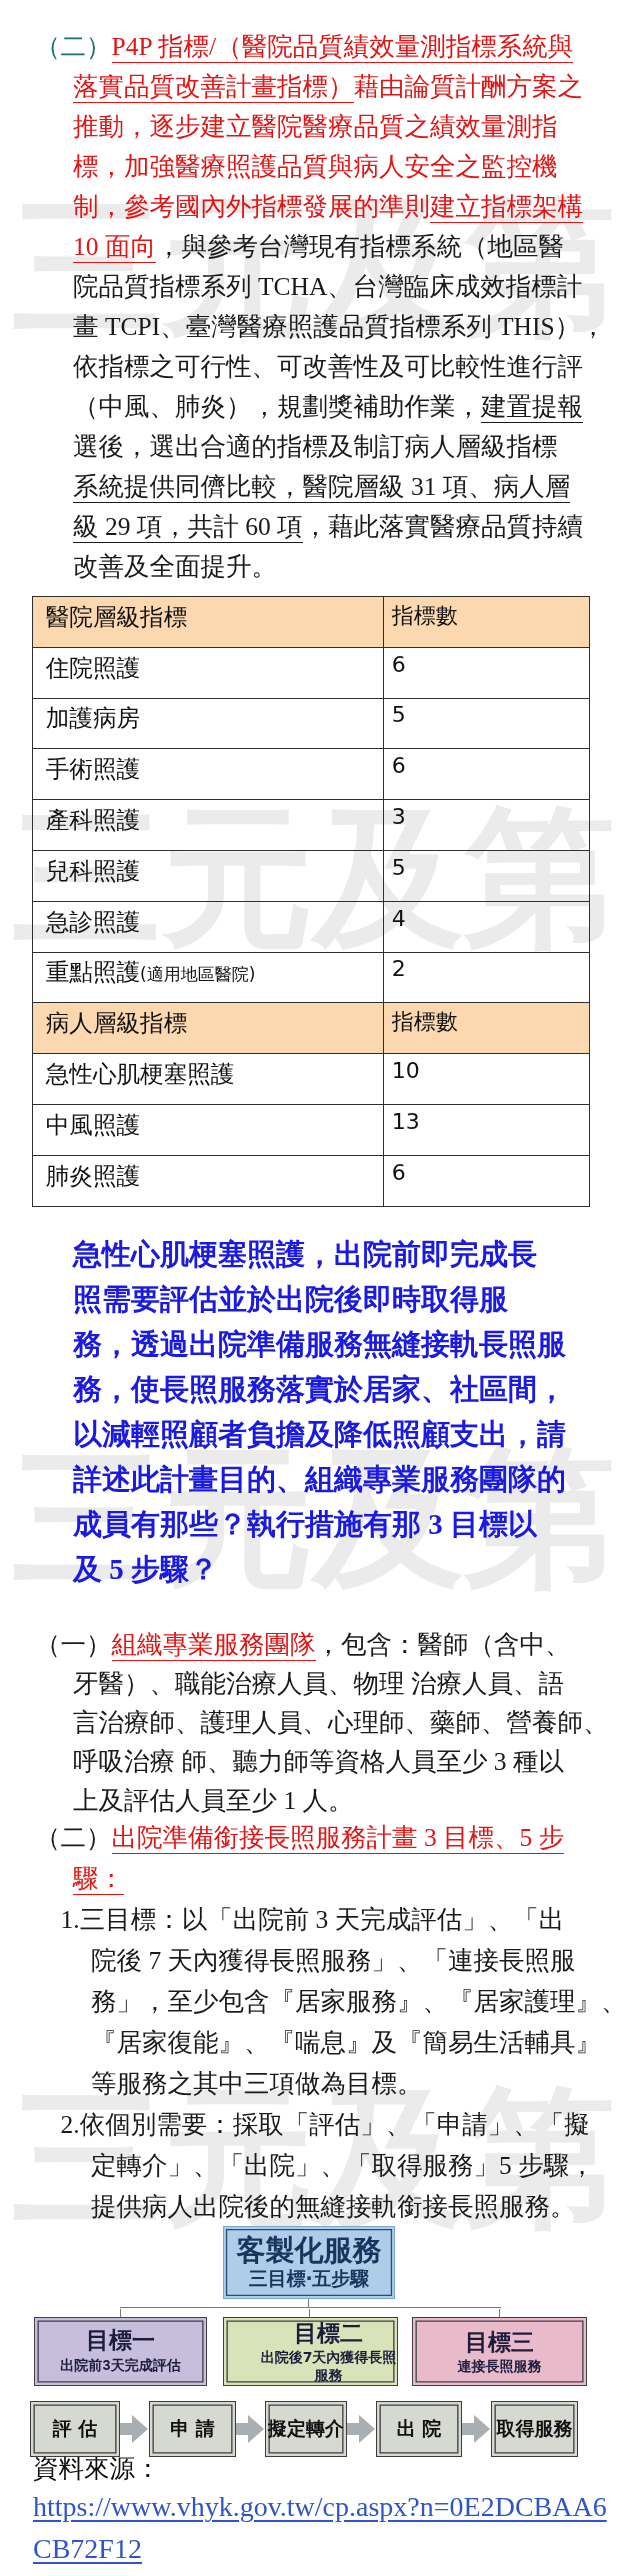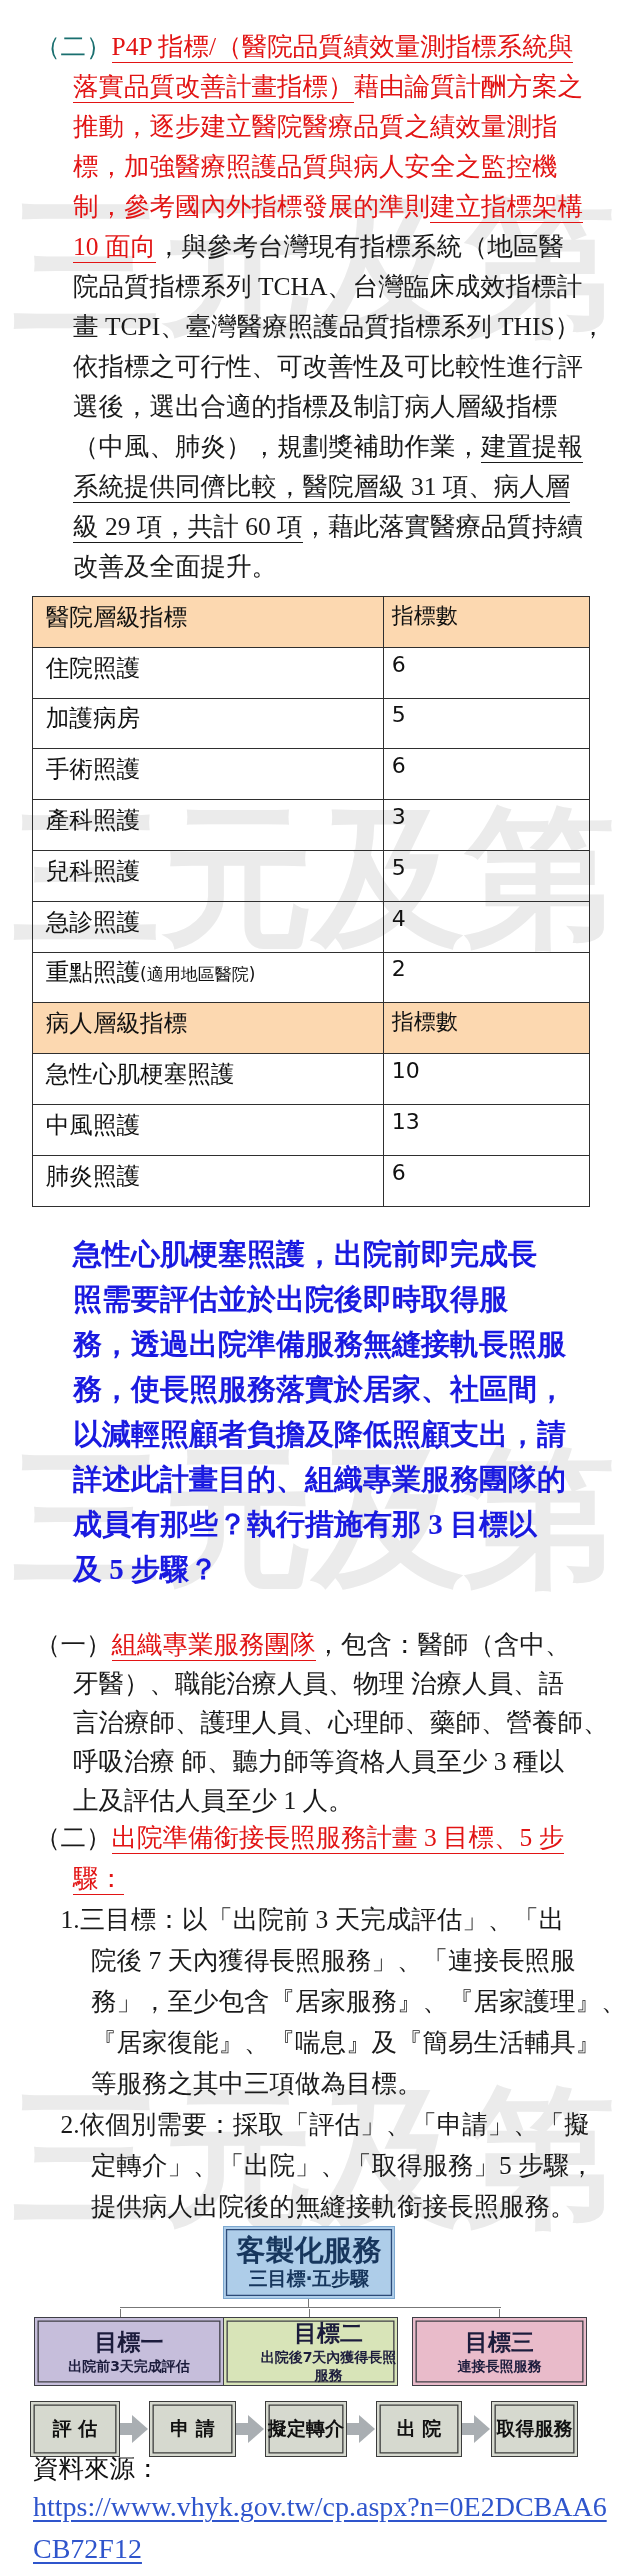--- a/index.html
+++ b/index.html
@@ -113,22 +113,22 @@
   <div class="tsec s-p4p" style="top:27px;">
       <div class="tline ind0"><span class="c-teal">（二）</span><span class="c-red-u">P4P 指標/（醫院品質績效量測指標系統與</span></div>
       <div class="tline ind1"><span class="c-red-u">落實品質改善計畫指標）</span><span class="c-red">藉由論質計酬方案之</span></div>
       <div class="tline ind1"><span class="c-red">推動，逐步建立醫院醫療品質之績效量測指</span></div>
       <div class="tline ind1"><span class="c-red">標，加強醫療照護品質與病人安全之監控機</span></div>
       <div class="tline ind1"><span class="c-red">制，參考國內外指標發展的準則</span><span class="c-red-u">建立指標架構</span></div>
       <div class="tline ind1"><span class="c-red-u">10 面向</span><span class="c-black">，與參考台灣現有指標系統（地區醫</span></div>
       <div class="tline ind1"><span class="c-black">院品質指標系列 TCHA、台灣臨床成效指標計</span></div>
       <div class="tline ind1"><span class="c-black">畫 TCPI、臺灣醫療照護品質指標系列 THIS），</span></div>
       <div class="tline ind1"><span class="c-black">依指標之可行性、可改善性及可比較性進行評</span></div>
+      <div class="tline ind1"><span class="c-black">（中風、肺炎），規劃獎補助作業，</span><span class="c-black-u">建置提報</span></div>
       <div class="tline ind1"><span class="c-black">選後，選出合適的指標及制訂病人層級指標</span></div>
-      <div class="tline ind1"><span class="c-black">（中風、肺炎），規劃獎補助作業，</span><span class="c-black-u">建置提報</span></div>
       <div class="tline ind1"><span class="c-black-u">系統提供同儕比較，醫院層級 31 項、病人層</span></div>
       <div class="tline ind1"><span class="c-black-u">級 29 項，共計 60 項</span><span class="c-black">，藉此落實醫療品質持續</span></div>
       <div class="tline ind1"><span class="c-black">改善及全面提升。</span></div>
     </div>
 
   <table class="ind-table">
     <tbody>
         <tr class="hdr">
           <td class="col-label">醫院層級指標</td>
           <td class="num">指標數</td>
@@ -215,21 +215,21 @@
   <div class="dbox rootbox">
     <div class="t1">客製化服務</div>
     <div class="t2">三目標‧五步驟</div>
   </div>
   <div class="conn" style="left:308px;top:2298px;width:1.3px;height:9.5px;"></div>
   <div class="conn" style="left:120px;top:2307px;width:381px;height:1.3px;"></div>
   <div class="conn" style="left:120px;top:2309px;width:1.3px;height:8.3px;"></div>
   <div class="conn" style="left:309px;top:2309px;width:1.3px;height:8.3px;"></div>
   <div class="conn" style="left:499px;top:2309px;width:1.3px;height:8.3px;"></div>
   <div id="goal-boxes">
-      <div class="dbox goalbox" style="left: 34px; width: 190px; --gbg: #c6bedb;">
+      <div class="dbox goalbox" style="left: 34px; width: 173px; font-family: Liberation Mono, monospace; --gbg: #c6bedb;">
         <div class="gt">目標一</div>
         <div class="gd">出院前3天完成評估</div>
       </div>
       <div class="dbox goalbox" style="left: 223px; width: 175px; padding-left: 36px; --gbg: #d8e4b8;">
         <div class="gt">目標二</div>
         <div class="gd">出院後7天內獲得長照服務</div>
       </div>
       <div class="dbox goalbox" style="left: 412px; width: 175px; --gbg: #e9bbca;">
         <div class="gt">目標三</div>
         <div class="gd">連接長照服務</div>

